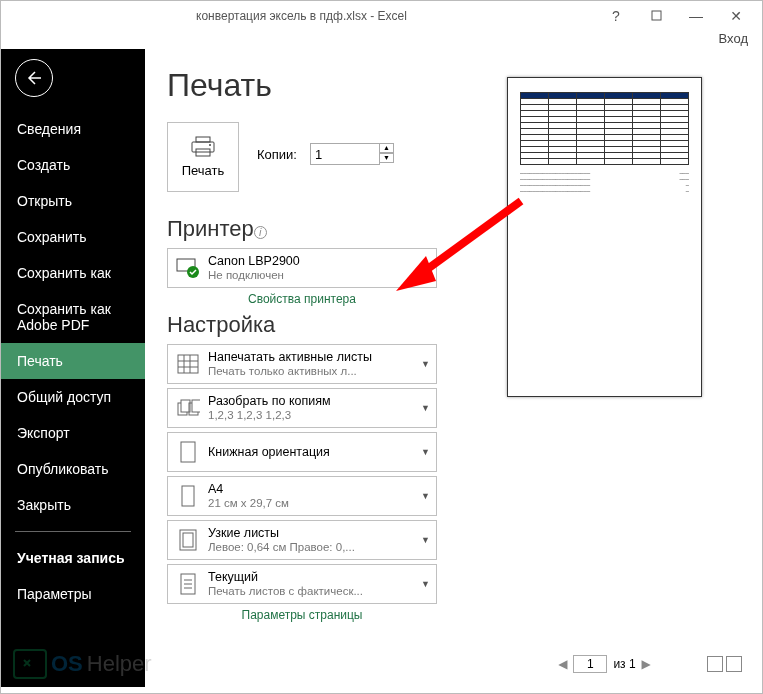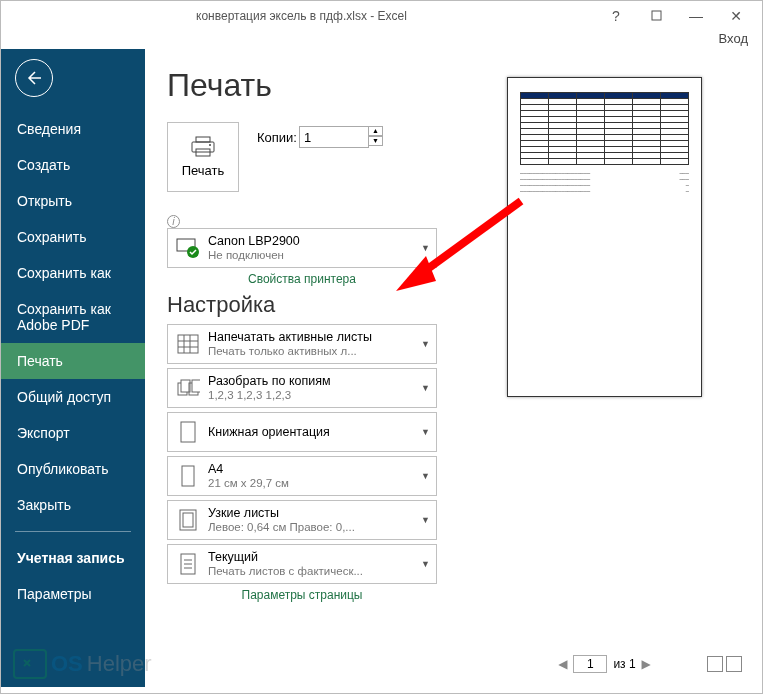--- a/index.html
+++ b/index.html
@@ -5,32 +5,32 @@
   * { box-sizing: border-box; margin: 0; padding: 0; font-family: "Segoe UI", sans-serif; }
   body { background: #fff; width: 763px; height: 694px; overflow: hidden; border:1px solid #bbb; position:relative; }
   
   .titlebar { height: 30px; display: flex; align-items: center; padding: 12px 6px; font-size: 12px; color:#555; }
   .titlebar .spacer { flex: 1; }
   .titlebar .ctrl { width: 40px; text-align: center; font-size: 14px; color:#555; }
   .login { text-align: right; padding: 0 14px 3px 0; font-size:13px; color:#444; }
   
   .main { display:flex; height: calc(100% - 54px); }
   
-  .side { width: 144px; background: #0c4a6e; color: #fff; display:flex; flex-direction:column; padding-top:6px;}
+  .side { width: 144px; background: #000000; color: #fff; display:flex; flex-direction:column; padding-top:6px;}
   .back { width:38px; height:38px; border:1px solid #fff; border-radius:50%; margin:4px 0 14px 14px; display:flex; align-items:center; justify-content:center; }
   .side-item { padding: 10px 16px; font-size:14px; cursor:pointer;}
   .side-item.active { background:#439467; }
   .side-sep { border-top:1px solid rgba(255,255,255,.4); margin:8px 14px; }
   
   .content { flex:1; background:#fff; padding: 18px 10px 0 22px; display:flex; overflow:hidden;}
   .left { width: 270px; }
   h1 { font-weight:300; font-size:32px; color:#333; margin-bottom:18px;}
   .printblock { display:flex; align-items:flex-start; gap:18px; margin-bottom:18px;}
   .printbtn { width:72px; height:70px; border:1px solid #c0c0c0; display:flex; flex-direction:column; align-items:center; justify-content:center; font-size:13px; gap:5px;}
-  .copies { display:flex; align-items:center; gap:2px; font-size:13px; margin-top:4px;}
+  .copies { display:flex; align-items:center; gap:13px; font-size:13px; margin-top:21px;}
   .copies input { width:70px; height:22px; border:1px solid #aaa; padding:0 4px; font-size:13px;}
   .spinbtns { display:flex; flex-direction:column; }
   .spinbtns div { width:14px; height:10px; border:1px solid #aaa; font-size:7px; line-height:7px; text-align:center; border-left:none;}
   
   h2 { font-weight:300; font-size:22px; color:#333; margin: 6px 0; }
   .info-i { float:right; color:#909090; font-style:italic; font-size:11px; border:1px solid #909090;border-radius:50%;width:13px;height:13px;text-align:center;line-height:11px;margin-top:5px;margin-right:4px;}
   
   .drop { border:1px solid #c0c0c0; height:40px; display:flex; align-items:center; padding:3px 18px 3px 6px; margin-bottom:4px; position:relative;}
   .drop .ico { width:28px; height:28px; margin-right:6px; display:flex;align-items:center;justify-content:center;}
   .drop .txt { flex:1; display:flex; flex-direction:column; font-size:12.5px; line-height:14px; overflow:hidden;}
@@ -119,20 +119,21 @@
             <input value="1" style="">
             <div class="spinbtns">
                 <div>▲</div>
                 <div>▼</div>
               </div>
           </div>
         </div>
       </div>
 
       <div style="display:flex;align-items:baseline;">
+          <h2>Принтер</h2>
           <span class="info-i">i</span>
         </div>
       <div class="drop">
         <div class="ico">
             <svg width="26" height="24">
               <rect x="2" y="3" width="18" height="12" fill="none" stroke="#444"></rect>
               <circle cx="18" cy="16" r="6" fill="#1a8a1a"></circle>
               <path d="M15 16 l2 2 l4 -4" stroke="#fff" fill="none" stroke-width="1.5"></path>
             </svg>
           </div>

